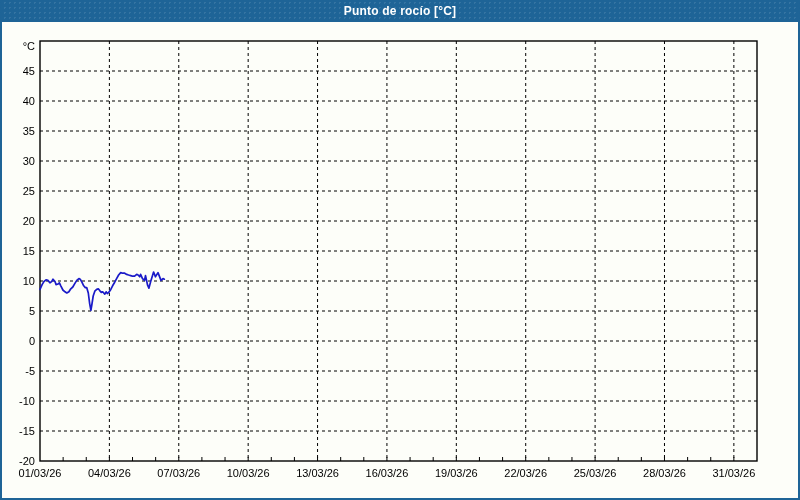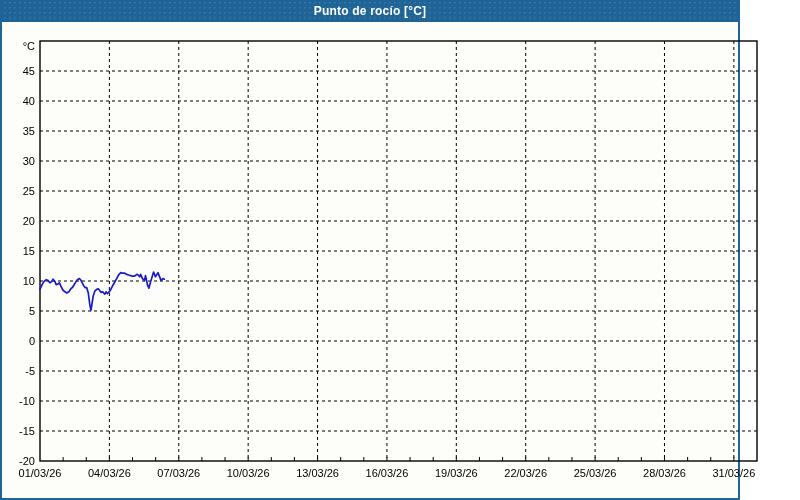--- a/index.html
+++ b/index.html
@@ -2,21 +2,21 @@
 <html><head>
 <meta charset="utf-8">
 <style>
   html, body { margin: 0; padding: 0; }
   body {
     width: 800px; height: 500px; overflow: hidden;
     font-family: "Liberation Sans", sans-serif;
     background: #ffffff;
   }
   .window {
-    width: 740px; height: 500px; box-sizing: border-box;
+    width: 800px; height: 500px; box-sizing: border-box;
     background: #fdfef9;
     border-left: 2px solid #1e6497;
     border-right: 2px solid #1e6497;
     border-bottom: 2px solid #1e6497;
   }
   .titlebar {
     height: 22px; width: 100%;
     background-color: #1e6497;
     background-image: radial-gradient(rgba(255,255,255,0.10) 1px, transparent 1px);
     background-size: 5px 5px;

